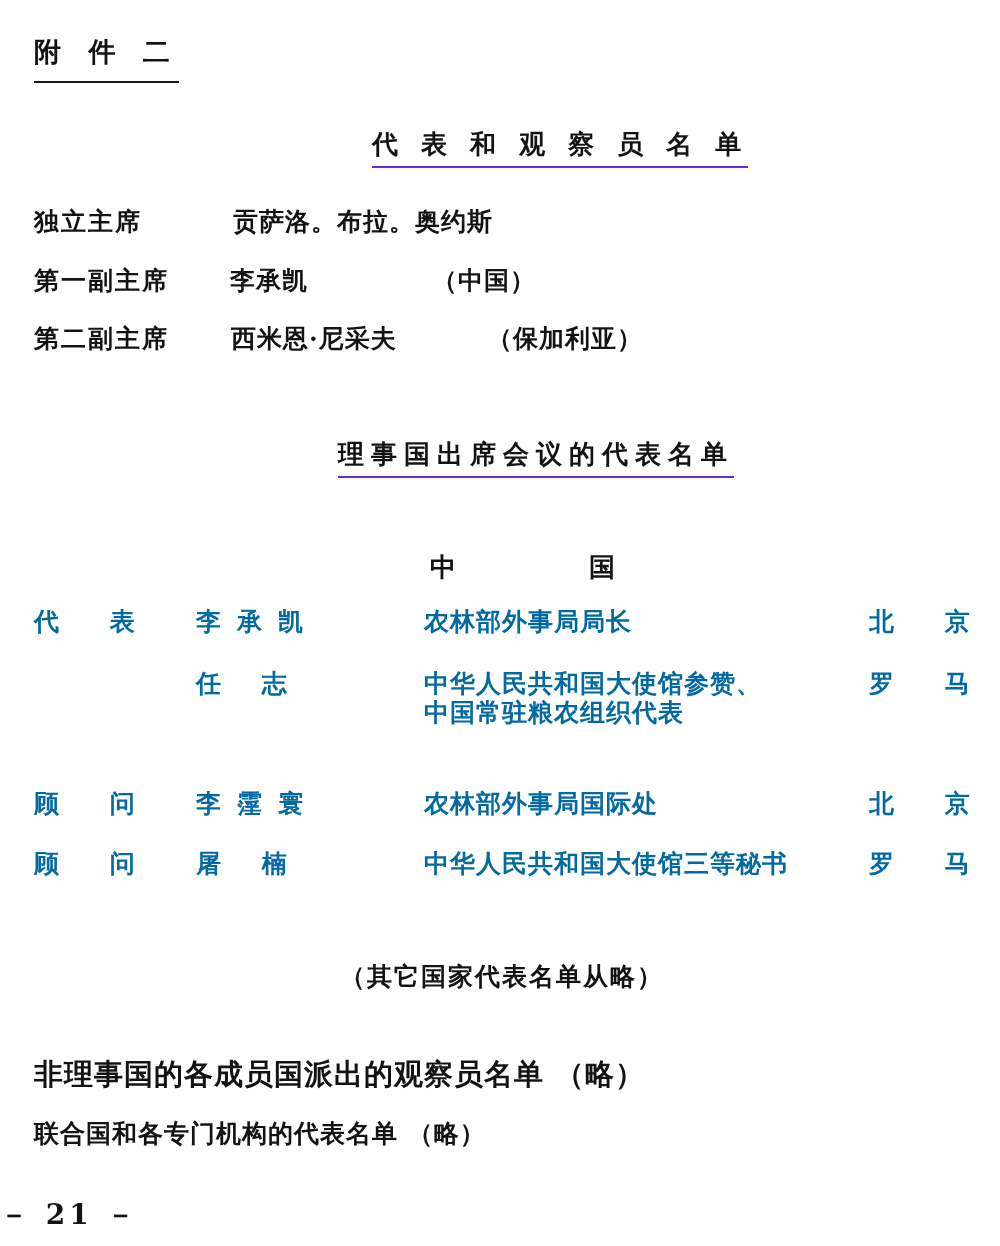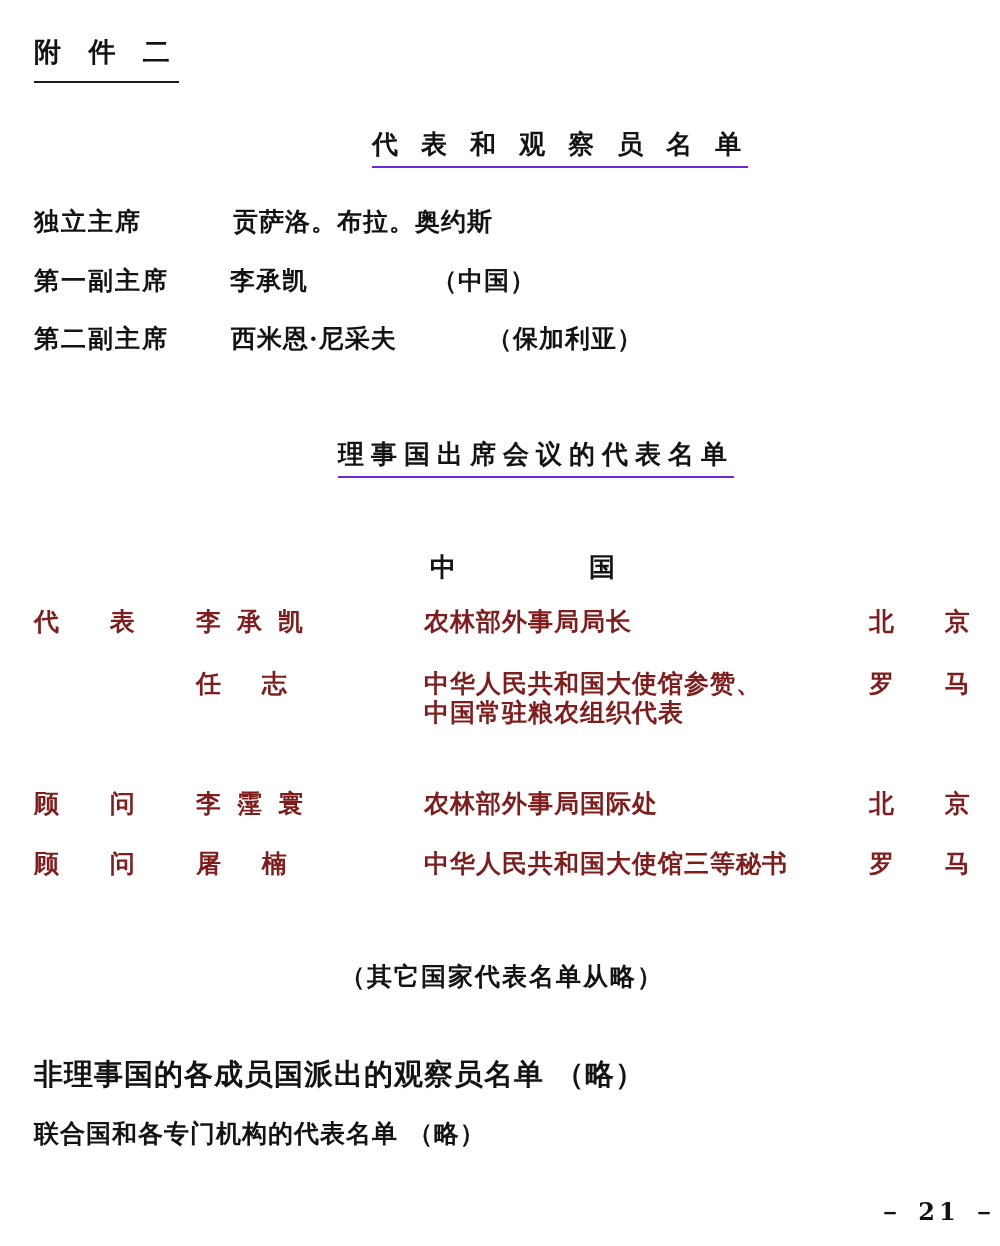--- a/index.html
+++ b/index.html
@@ -82,21 +82,21 @@
     letter-spacing: 62px;
     margin-top: 23px;
   }
 
   
   .cell {
     position: absolute;
     white-space: nowrap;
     font-weight: 700;
     font-size: 25px;
-    color: #7f1d1d;
+    color: #0369a1;
   }
   .col-role  { left: 34px;  letter-spacing: 21px; }
   .col-name  { left: 196px; letter-spacing: 16px; }
   .col-title { left: 424px; letter-spacing: 1px; }
   .col-city  { left: 869px; letter-spacing: 21px; }
 
   .r1 { top: 605px; }
   .r2 { top: 667px; }
   .r2b { top: 696px; text-align: right; }
   .r3 { top: 787px; }
@@ -120,22 +120,22 @@
     top: 1117px;
     font-size: 25px;
     letter-spacing: 1px;
   }
 
   
   .page-number {
     left: 0;
     top: 1196px;
     width: 1000px;
-    text-align: right;
-    font-size: 24px;
+    text-align: left;
+    font-size: 28px;
     letter-spacing: 4px;
     white-space: nowrap;
   }
 </style>
 </head>
 <body>
 
 <div class="page">
 
   <div class="txt attach-label">附 件 二</div>

